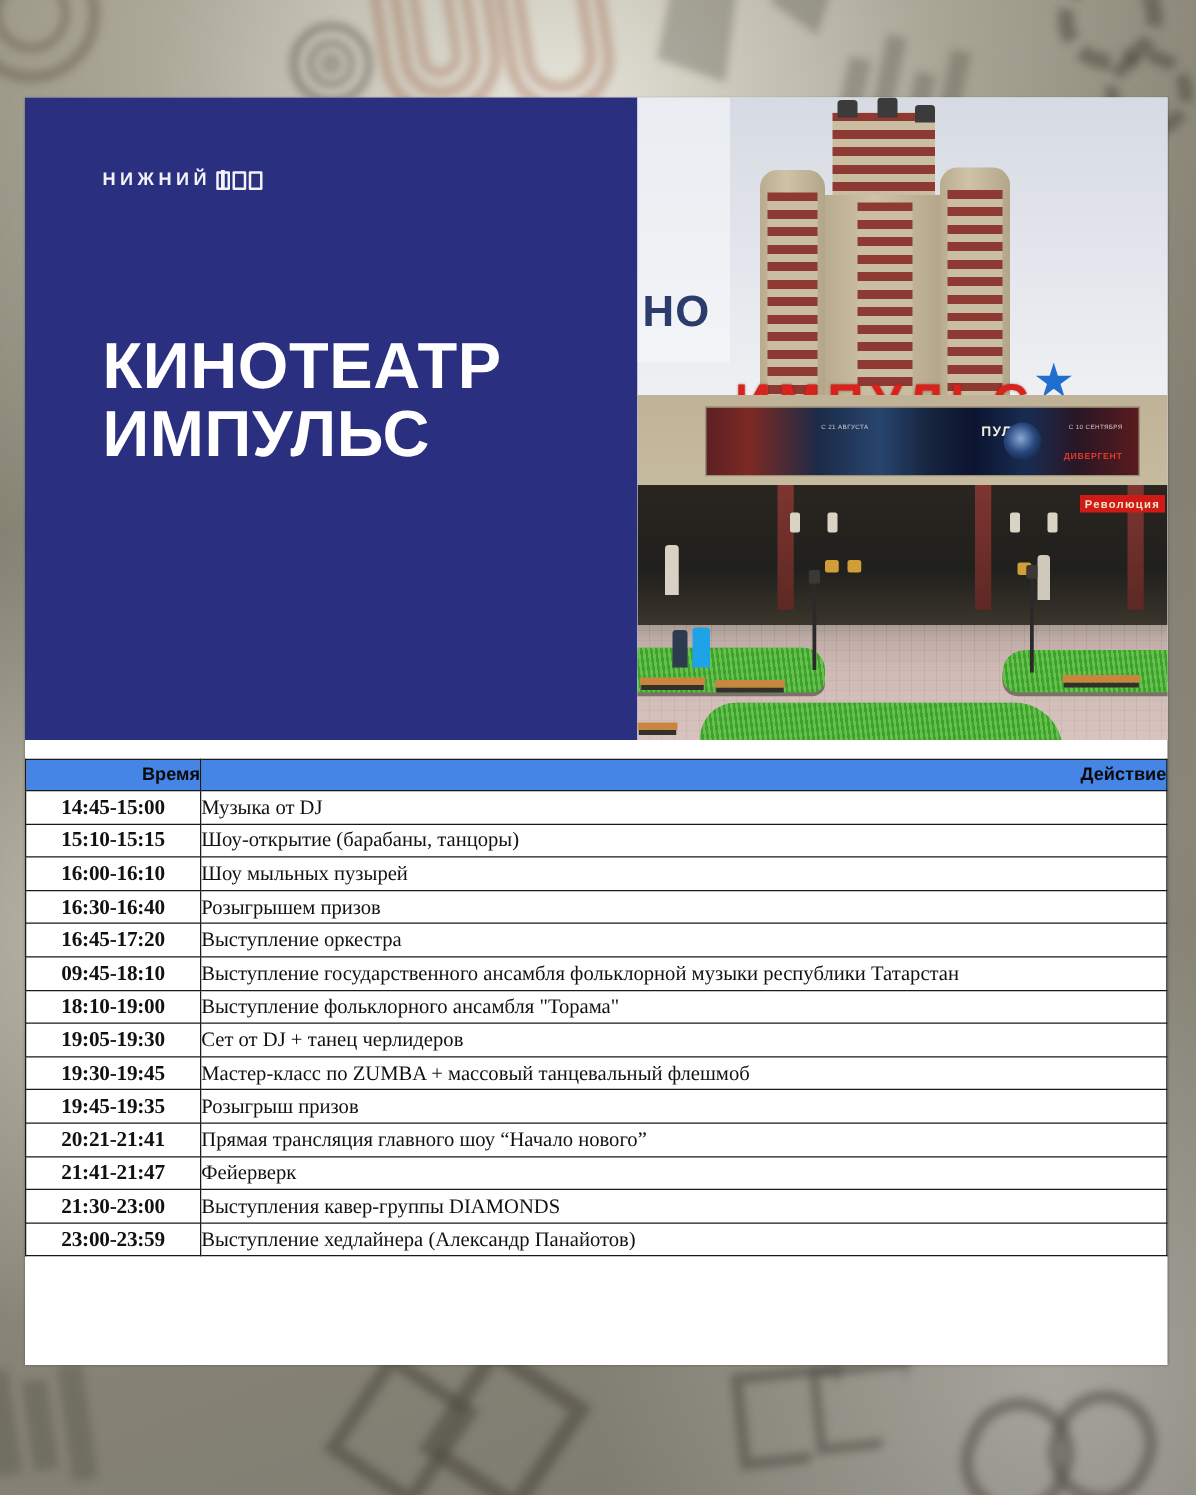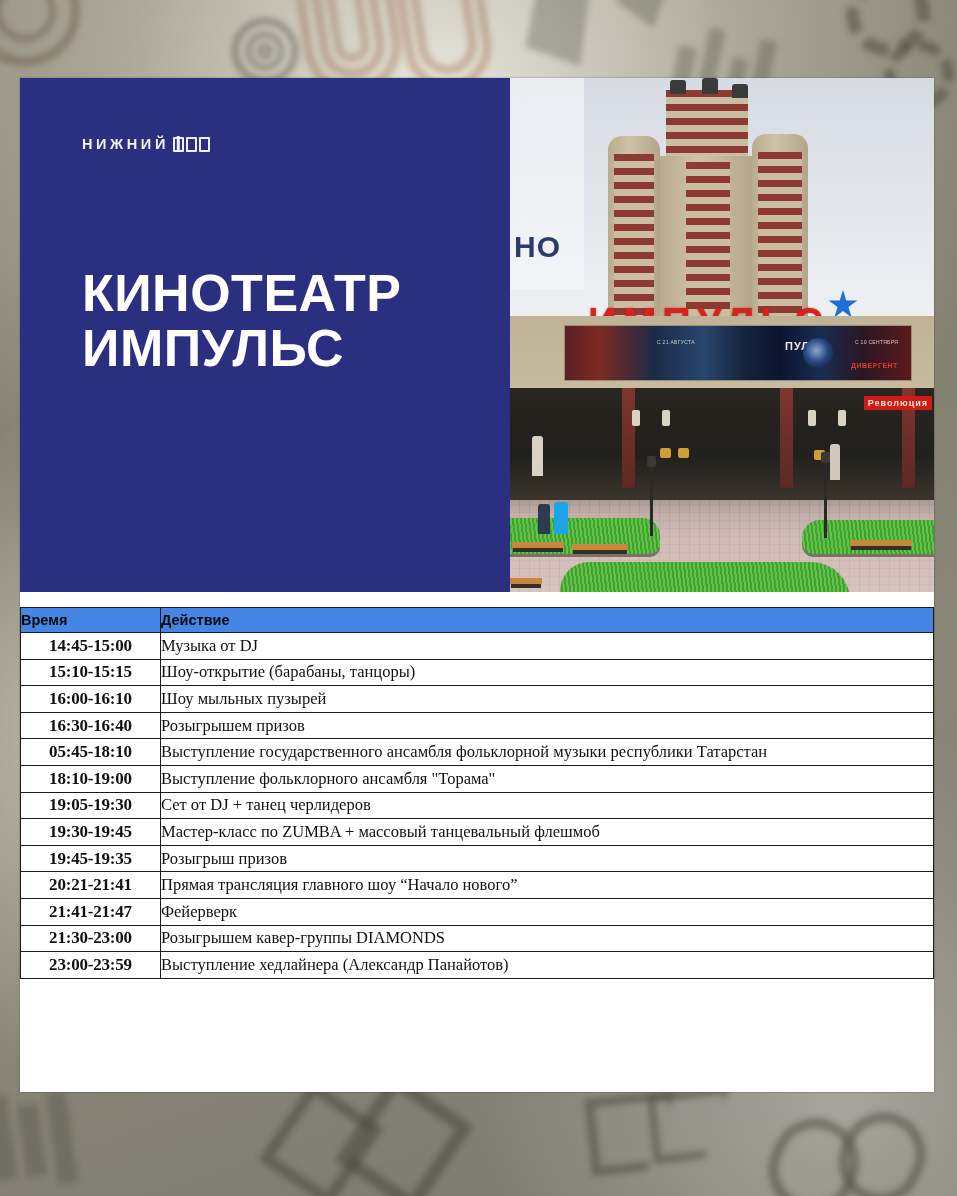--- a/index.html
+++ b/index.html
@@ -133,21 +133,21 @@
   #ph-sky {
     position: absolute; left: 0; top: 0; right: 0; height: 238px;
     background: linear-gradient(180deg, #d6dae2 0%, #e3e6ec 55%, #eef0f3 100%);
   }
   #ph-sky-left {
     position: absolute; left: 0; top: 0; width: 74px; height: 212px;
     background: linear-gradient(180deg,#e9ecf1 0%, #f3f4f7 100%);
   }
   #ph-no {
     position: absolute; left: 4px; top: 152px;
-    font-size: 30px; font-weight: 700; color: #2b3b6b; letter-spacing: 1px;
+    font-size: 35px; font-weight: 700; color: #2b3b6b; letter-spacing: 1px;
   }
   .tower {
     position: absolute;
     background: linear-gradient(90deg,#b9ab8e 0%, #cfc2a6 40%, #b3a58a 100%);
   }
   .tower-red {
     position: absolute;
     background: repeating-linear-gradient(180deg,
       #8e3a33 0px, #8e3a33 7px,
       #c9bda2 7px, #c9bda2 14px);
@@ -285,21 +285,21 @@
     table-layout: fixed;
   }
   #schedule th {
     background: #4585e6;
     color: #0a0a0a;
     font-family: "Liberation Sans", sans-serif;
     font-size: 14.5px;
     font-weight: 700;
     height: 25px;
     border: 1px solid #1a1a1a;
-    text-align: left;
+    text-align: right;
     padding: 0;
   }
   #schedule td {
     border: 1px solid #1a1a1a;
     height: 26.6px;
     padding: 0;
     background: #ffffff;
     color: #111111;
   }
   .col-time { width: 140px; }
@@ -455,21 +455,25 @@
         </tr>
         <tr>
           <td class="cell-time col-time">16:00-16:10</td>
           <td class="cell-act">Шоу мыльных пузырей</td>
         </tr>
         <tr>
           <td class="cell-time col-time">16:30-16:40</td>
           <td class="cell-act">Розыгрышем призов</td>
         </tr>
         <tr>
-          <td class="cell-time col-time">05:45-18:10</td>
+          <td class="cell-time col-time">16:45-17:20</td>
+          <td class="cell-act">Выступление оркестра</td>
+        </tr>
+        <tr>
+          <td class="cell-time col-time">09:45-18:10</td>
           <td class="cell-act">Выступление государственного ансамбля фольклорной музыки республики Татарстан</td>
         </tr>
         <tr>
           <td class="cell-time col-time">18:10-19:00</td>
           <td class="cell-act">Выступление фольклорного ансамбля "Торама"</td>
         </tr>
         <tr>
           <td class="cell-time col-time">19:05-19:30</td>
           <td class="cell-act">Сет от DJ + танец черлидеров</td>
         </tr>
@@ -484,21 +488,21 @@
         <tr>
           <td class="cell-time col-time">20:21-21:41</td>
           <td class="cell-act">Прямая трансляция главного шоу “Начало нового”</td>
         </tr>
         <tr>
           <td class="cell-time col-time">21:41-21:47</td>
           <td class="cell-act">Фейерверк</td>
         </tr>
         <tr>
           <td class="cell-time col-time">21:30-23:00</td>
-          <td class="cell-act">Розыгрышем кавер-группы DIAMONDS</td>
+          <td class="cell-act">Выступления кавер-группы DIAMONDS</td>
         </tr>
         <tr>
           <td class="cell-time col-time">23:00-23:59</td>
           <td class="cell-act">Выступление хедлайнера (Александр Панайотов)</td>
         </tr>
       </tbody>
   </table>
 
 </div>
 

